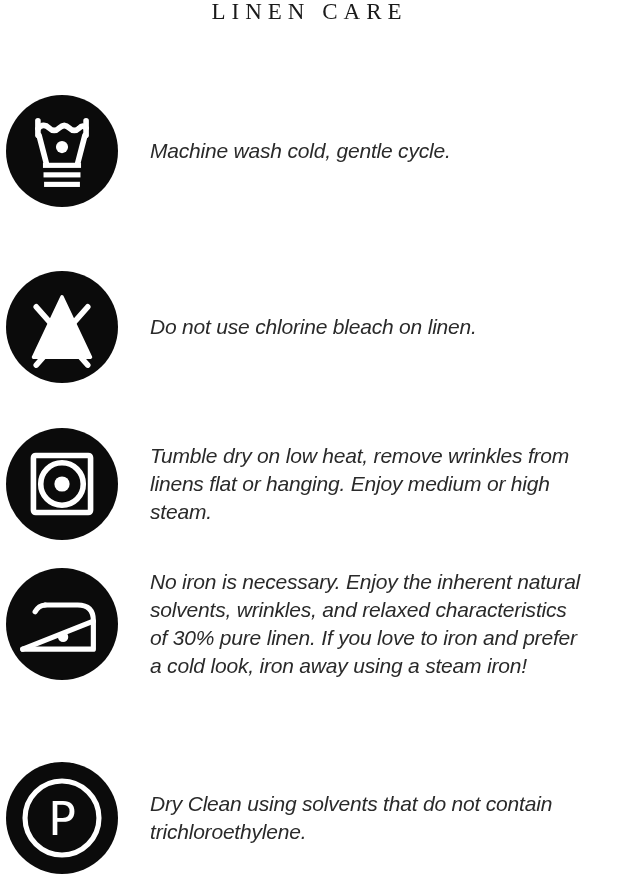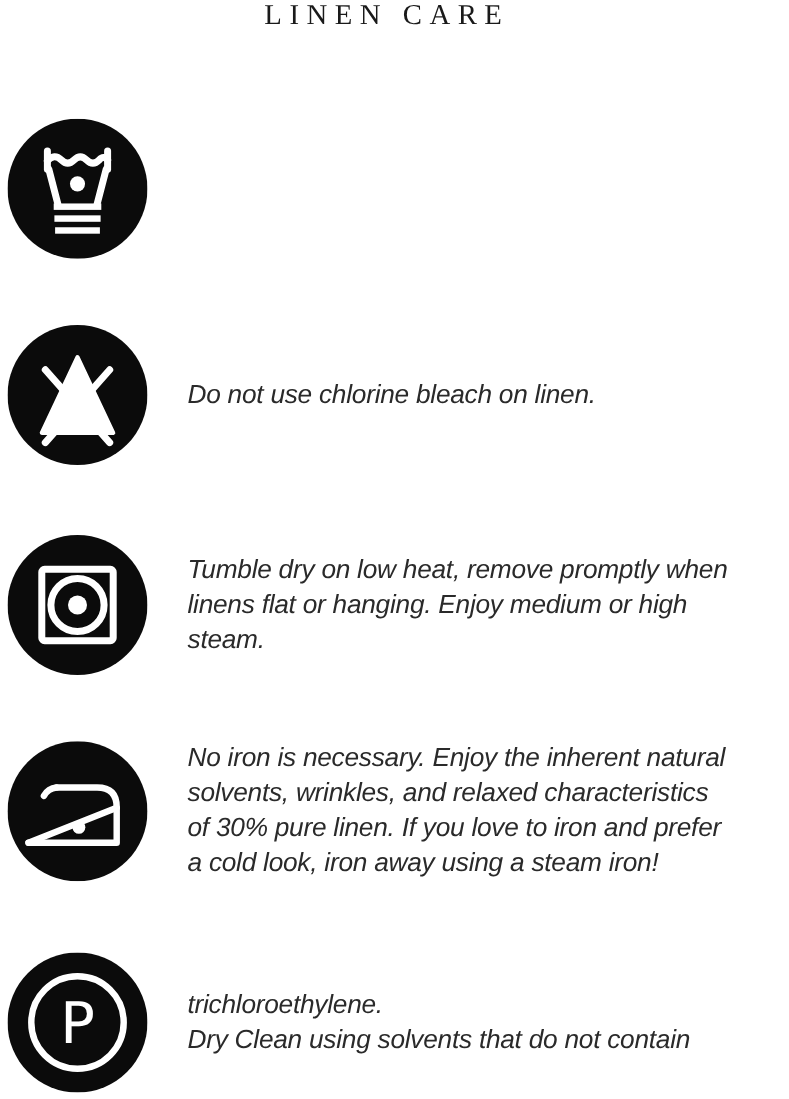--- a/index.html
+++ b/index.html
@@ -61,23 +61,26 @@
         <path d="M70.5,36 L64,61"></path>
       </g>
       <g fill="#ffffff">
         <rect x="33" y="60.5" width="34" height="4.6"></rect>
         <rect x="33.5" y="69" width="33" height="4.6"></rect>
         <rect x="34" y="77.5" width="32" height="4.6"></rect>
         <circle cx="50" cy="46.5" r="5.4"></circle>
       </g>
     </svg>
   </div>
+  <div class="care-text">
+    <div class="care-line">Machine wash cold, gentle cycle.</div>
+  </div>
 </div>
 
-<div class="care-row" style="top:260px">
+<div class="care-row" style="top:271px">
   <div class="icon-wrap">
     <svg viewBox="0 0 100 100" xmlns="http://www.w3.org/2000/svg">
       <circle cx="50" cy="50" r="50" fill="#0b0b0b"></circle>
       <g stroke="#ffffff" stroke-width="5" stroke-linecap="round">
         <path d="M27,32 L73,84"></path>
         <path d="M73,32 L27,84"></path>
       </g>
       <path d="M50,23 L75.5,77 L24.5,77 Z" fill="#ffffff" stroke="#ffffff" stroke-width="3" stroke-linejoin="round"></path>
     </svg>
   </div>
@@ -89,27 +92,27 @@
 <div class="care-row" style="top:428px">
   <div class="icon-wrap">
     <svg viewBox="0 0 100 100" xmlns="http://www.w3.org/2000/svg">
       <circle cx="50" cy="50" r="50" fill="#0b0b0b"></circle>
       <rect x="24.5" y="24.5" width="51" height="51" rx="2" fill="none" stroke="#ffffff" stroke-width="5"></rect>
       <circle cx="50" cy="50" r="19" fill="none" stroke="#ffffff" stroke-width="5"></circle>
       <circle cx="50" cy="50" r="6.8" fill="#ffffff"></circle>
     </svg>
   </div>
   <div class="care-text">
-    <div class="care-line">Tumble dry on low heat, remove promptly when</div>
+    <div class="care-line">Tumble dry on low heat, remove wrinkles from</div>
     <div class="care-line">linens flat or hanging. Enjoy medium or high</div>
     <div class="care-line">steam.</div>
   </div>
 </div>
 
-<div class="care-row" style="top:593px">
+<div class="care-row" style="top:568px">
   <div class="icon-wrap">
     <svg viewBox="0 0 100 100" xmlns="http://www.w3.org/2000/svg">
       <circle cx="50" cy="50" r="50" fill="#0b0b0b"></circle>
       <g stroke="#ffffff" stroke-width="4.6" fill="none" stroke-linecap="round" stroke-linejoin="round">
         <path d="M35,33 H64 Q78,33 78,47 V72.5 H15"></path>
         <path d="M15,72.5 L78,47.5"></path>
         <path d="M35,33 Q29,33.5 26,39"></path>
       </g>
       <circle cx="51" cy="61.5" r="4.6" fill="#ffffff"></circle>
     </svg>
@@ -124,16 +127,16 @@
 
 <div class="care-row" style="top:762px">
   <div class="icon-wrap">
     <svg viewBox="0 0 100 100" xmlns="http://www.w3.org/2000/svg">
       <circle cx="50" cy="50" r="50" fill="#0b0b0b"></circle>
       <circle cx="50" cy="50" r="33" fill="none" stroke="#ffffff" stroke-width="4.6"></circle>
       <text x="50" y="65" text-anchor="middle" fill="#ffffff" font-family="DejaVu Sans, sans-serif" font-size="41" font-weight="400">P</text>
     </svg>
   </div>
   <div class="care-text">
+    <div class="care-line">Dry Clean using solvents that do not contain</div>
     <div class="care-line">trichloroethylene.</div>
-    <div class="care-line">Dry Clean using solvents that do not contain</div>
   </div>
 </div>
 
 </body></html>

